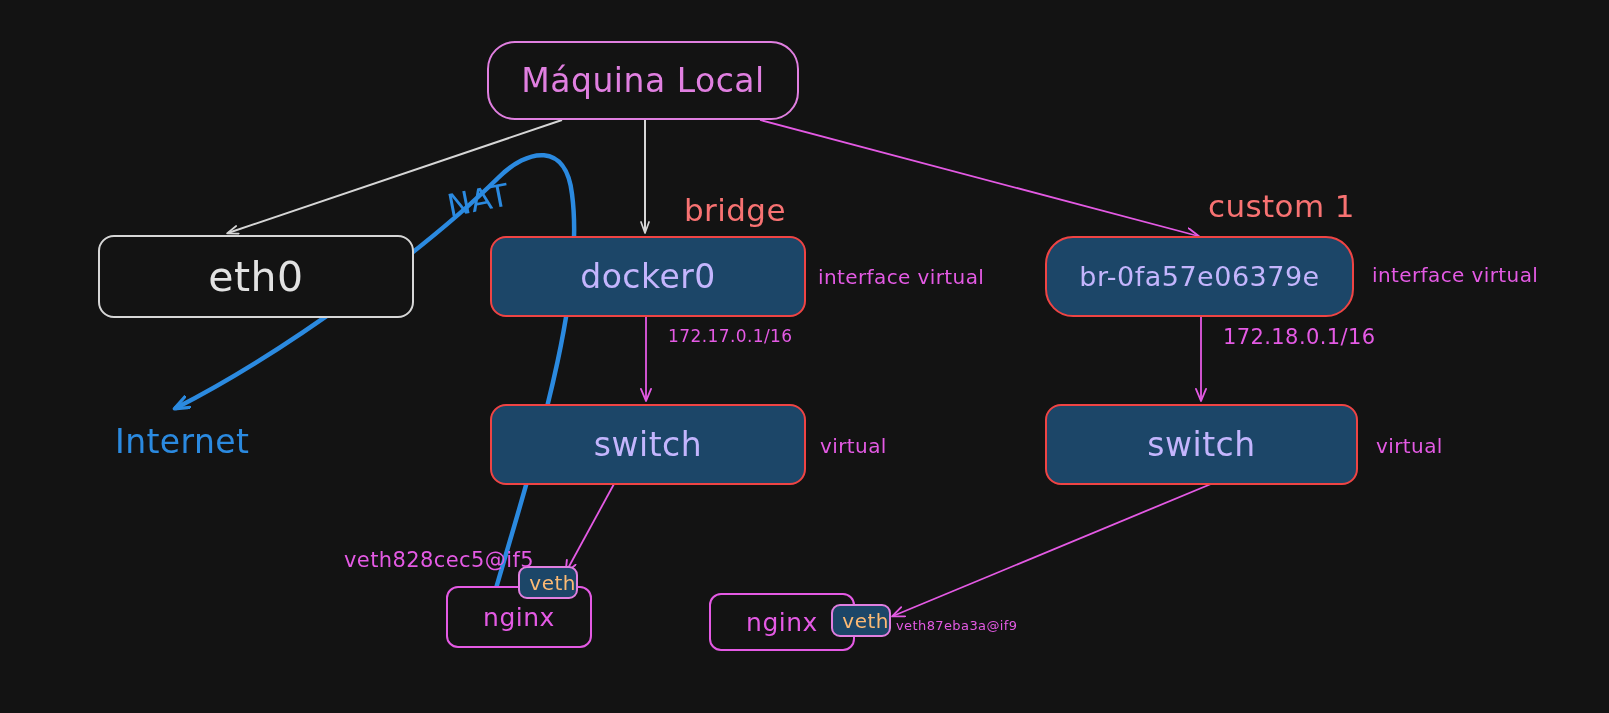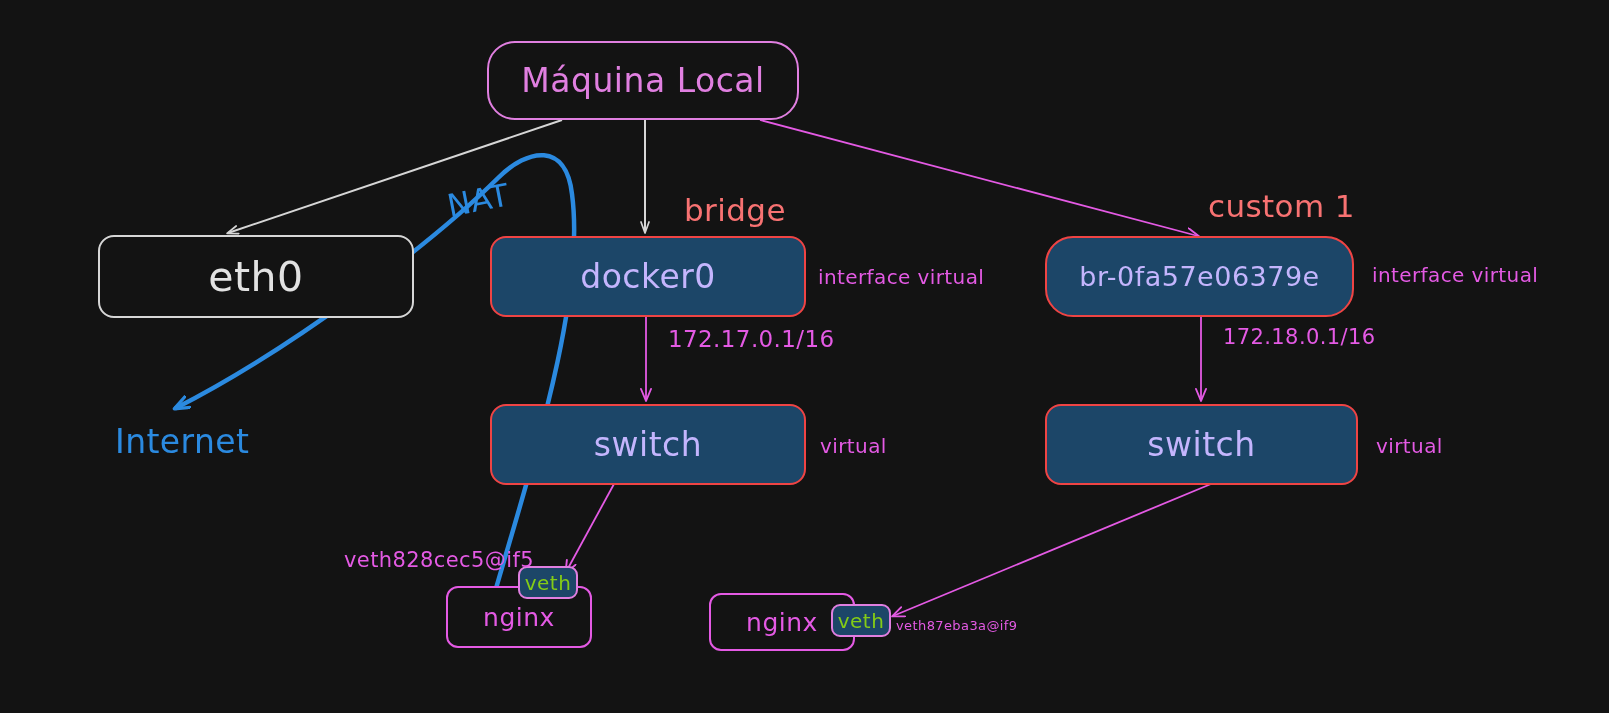--- a/index.html
+++ b/index.html
@@ -45,22 +45,23 @@
     color: #c4b5fd;
   }
   .node-pink-outline {
     background: #131313;
     border: 2px solid #e07fe0;
     color: #e07fe0;
   }
   .node-veth {
     background: #1c4668;
     border: 2px solid #e07fe0;
-    color: #84cc16;
+    color: #fdba74;
     border-radius: 9px;
+    justify-content: flex-end;
   }
   .node-magenta {
     background: #131313;
     border: 2px solid #e45ae4;
     color: #e45ae4;
   }
   .free-label {
     position: absolute;
     white-space: nowrap;
     letter-spacing: 0.4px;
@@ -164,21 +165,21 @@
   </div>
 
   <div class="free-label lbl-magenta" style="left:818px; top:265px; font-size:20px;">
     <span>interface virtual</span>
   </div>
 
   <div class="free-label lbl-magenta" style="left:1372px; top:263px; font-size:20px;">
     <span>interface virtual</span>
   </div>
 
-  <div class="free-label lbl-magenta" style="left:668px; top:326px; font-size:23px;">
+  <div class="free-label lbl-magenta" style="left:668px; top:326px; font-size:17px;">
     <span>172.17.0.1/16</span>
   </div>
 
   <div class="free-label lbl-magenta" style="left:1223px; top:325px; font-size:21px;">
     <span>172.18.0.1/16</span>
   </div>
 
   <div class="free-label lbl-magenta" style="left:820px; top:434px; font-size:20px;">
     <span>virtual</span>
   </div>

